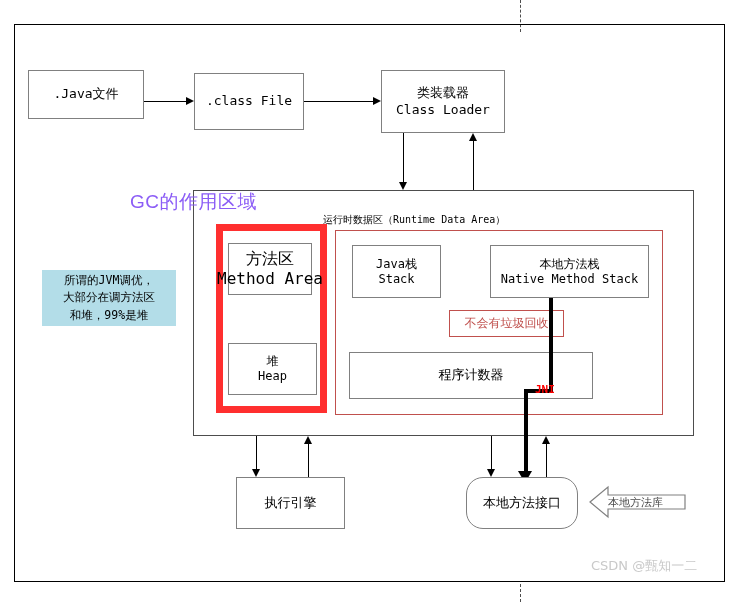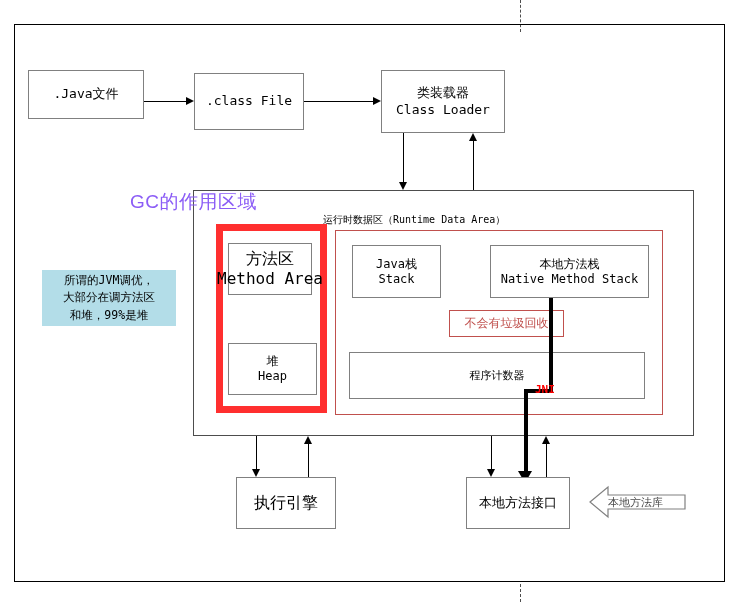--- a/index.html
+++ b/index.html
@@ -252,41 +252,41 @@
 
   <div class="box" style="left:490px; top:245px; width:159px; height:53px; font-size:12px;">
     <span class="ln">本地方法栈</span>
     <span class="ln">Native Method Stack</span>
   </div>
 
   <div class="nogc-box" style="left:425px; top:310px; width:115px; height:27px;margin-left:24px;">
     <span>不会有垃圾回收</span>
   </div>
 
-  <div class="box" style="left:349px; top:352px; width:296px; height:47px; font-size:11px;">
+  <div class="box" style="left:349px; top:352px; width:244px; height:47px; font-size:13px;">
     <span class="ln">程序计数器</span>
   </div>
 
   <div class="vline thick" style="left:549px; top:298px; height:93px;"></div>
   <div class="hline thick" style="left:524px; top:389px; width:29px;"></div>
   <div class="vline thick" style="left:524px; top:389px; height:86px;"></div>
   <div class="arrow down big" style="left:518px; top:471px;"></div>
   <div class="jni-label" style="left:535px; top:383px;">JNI</div>
 
   <div class="note-box" style="left:42px; top:270px; width:134px; height:56px;">
     <span class="ln">所谓的JVM调优，</span>
     <span class="ln">大部分在调方法区</span>
     <span class="ln">和堆，99%是堆</span>
   </div>
 
-  <div class="box" style="left:236px; top:477px; width:100px; height:52px; font-size:16px;">
+  <div class="box" style="left:236px; top:477px; width:109px; height:52px; font-size:13px;">
     <span class="ln">执行引擎</span>
   </div>
 
-  <div class="box" style="left:466px; top:477px; width:104px; height:52px; font-size:13px;">
+  <div class="box" style="left:466px; top:477px; width:112px; height:52px; font-size:13px;border-radius:17px;">
     <span class="ln">本地方法接口</span>
   </div>
 
   <div class="vline" style="left:256px; top:436px; height:33px;"></div>
   <div class="arrow down" style="left:251.5px; top:469px;"></div>
 
   <div class="vline" style="left:308px; top:444px; height:33px;"></div>
   <div class="arrow up" style="left:303.5px; top:436px;"></div>
 
   <div class="vline" style="left:491px; top:436px; height:33px;"></div>
@@ -295,14 +295,15 @@
   <div class="vline" style="left:546px; top:444px; height:33px;"></div>
   <div class="arrow up" style="left:541.5px; top:436px;"></div>
 
   <div class="block-arrow" style="left:589px; top:483px; width:97px; height:38px;">
     <svg width="97" height="38" viewBox="0 0 97 38">
       <polygon points="1,19 19,4 19,12 96,12 96,26 19,26 19,34" fill="#ffffff" stroke="#808080" stroke-width="1.2"></polygon>
     </svg>
   </div>
   <div class="block-arrow-text" style="left:608px; top:495px;">本地方法库</div>
 
+  <div class="watermark" style="left:591px; top:557px;">CSDN @甄知一二</div>
 
 </div>
 
 </body></html>

